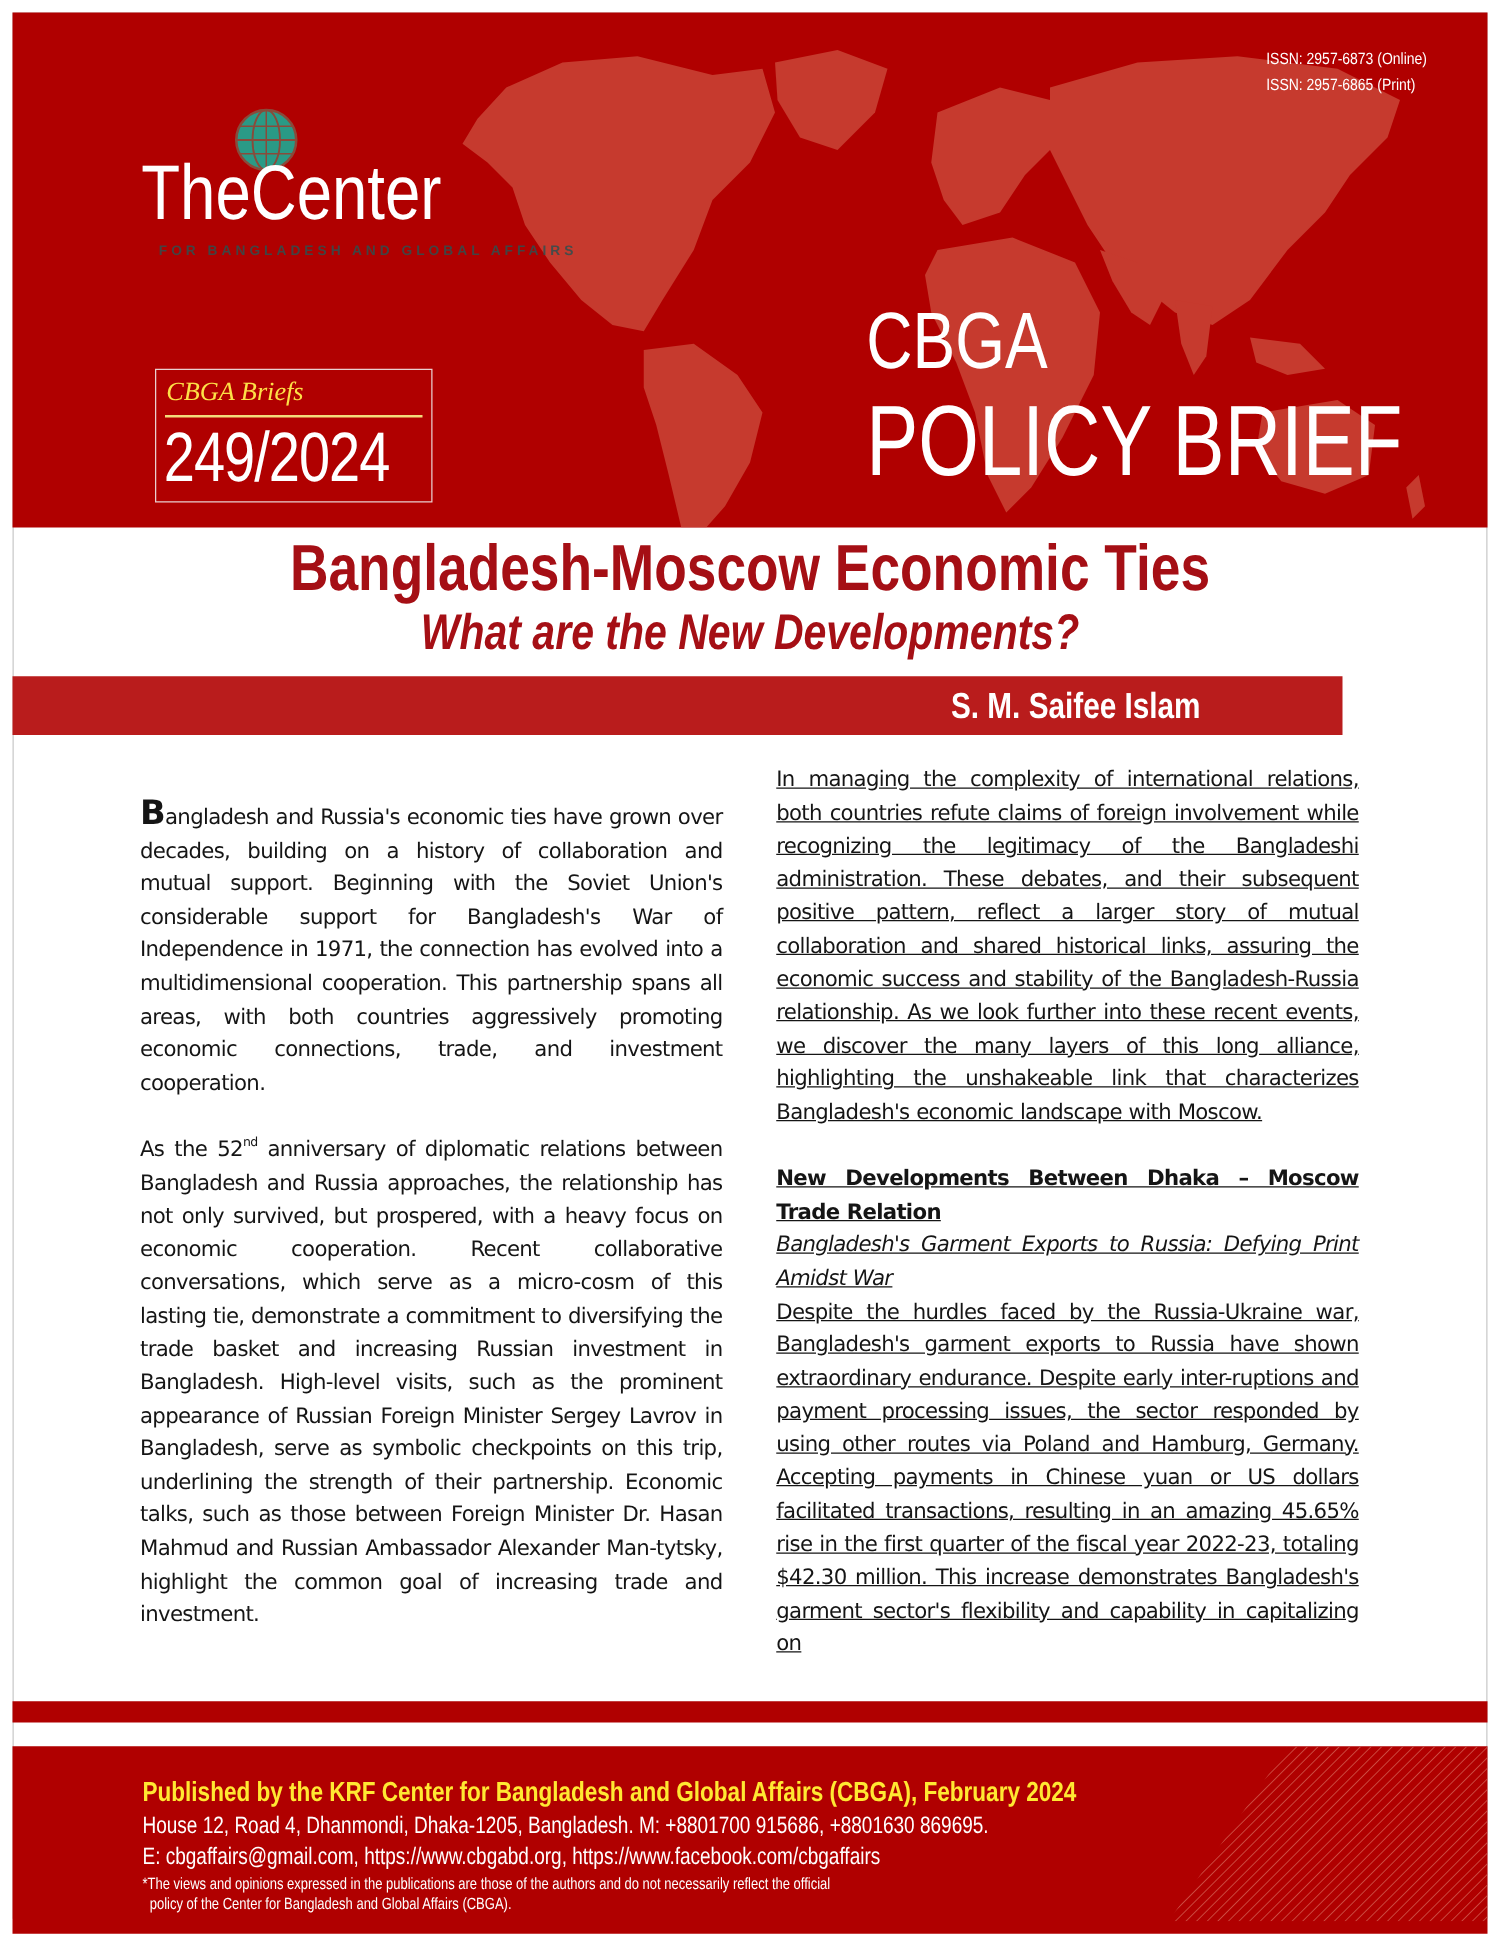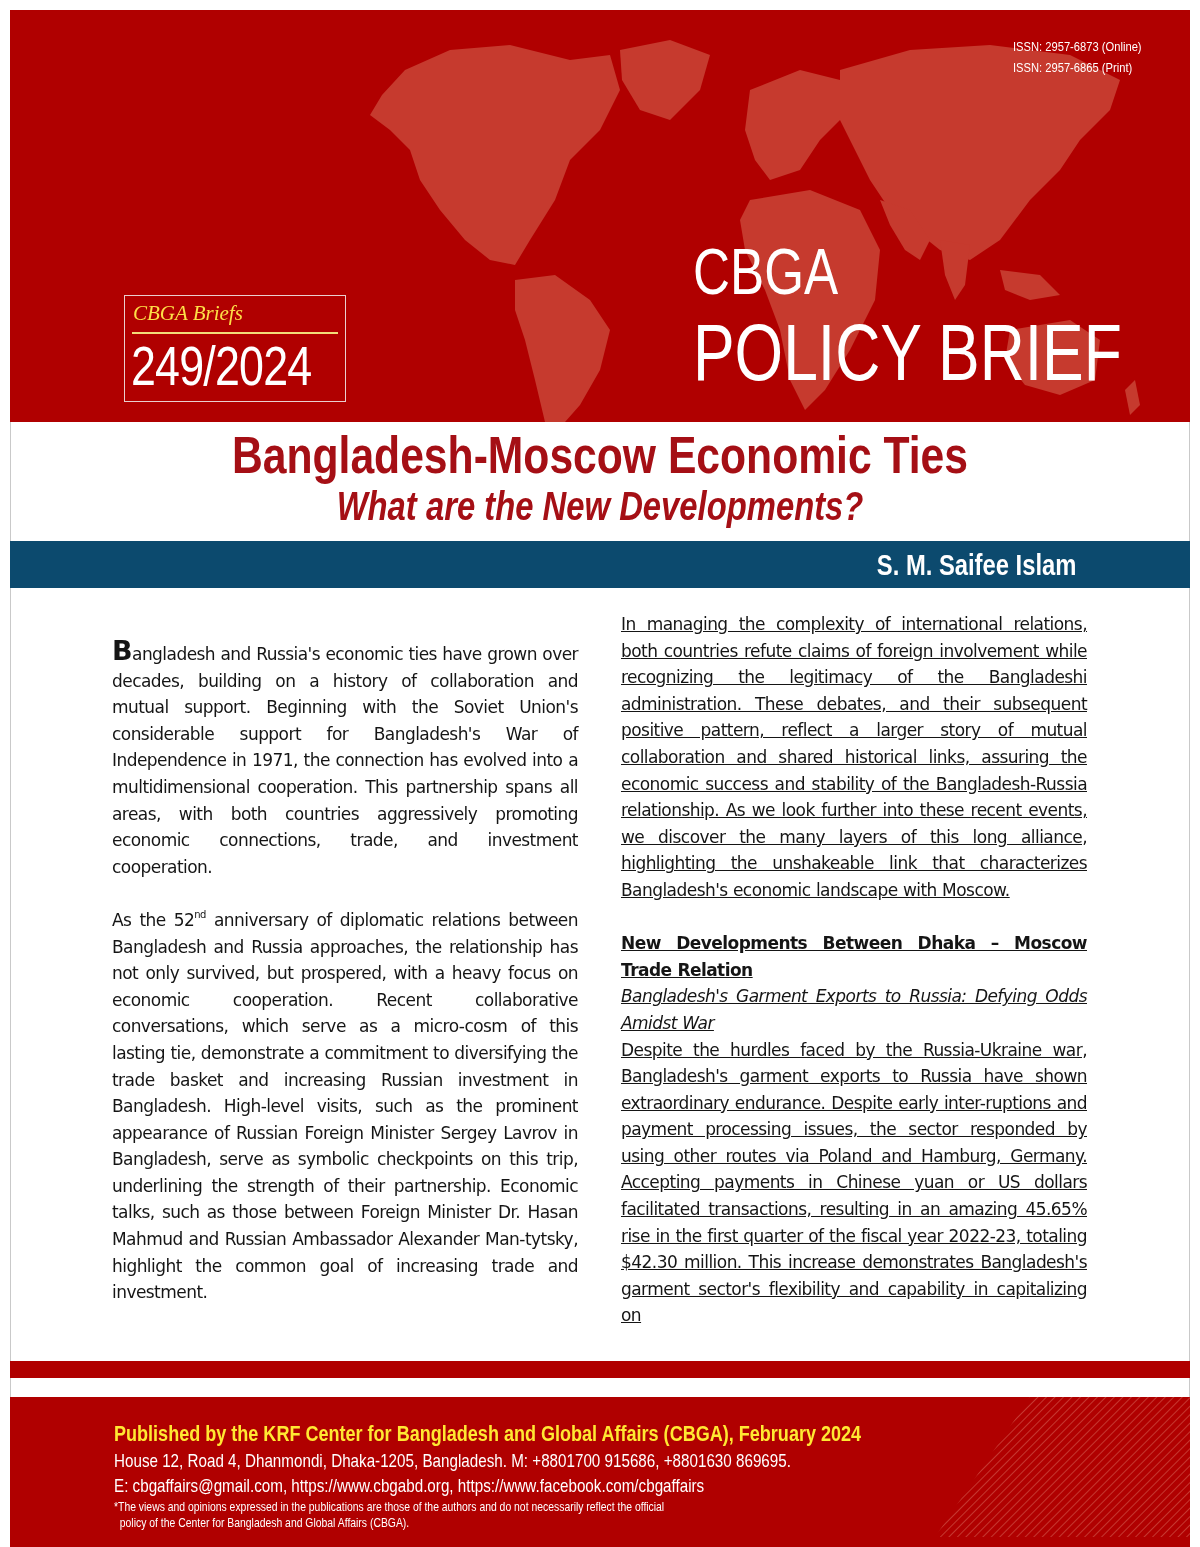--- a/index.html
+++ b/index.html
@@ -69,21 +69,21 @@
   .main-title {
     display: block; color: #a50f15; font-family: "Liberation Sans", sans-serif; font-weight: bold;
     font-size: 52px; line-height: 60px; transform: scaleX(0.82); transform-origin: center top; white-space: nowrap;
   }
   .sub-title {
     display: block; color: #a50f15; font-family: "Liberation Sans", sans-serif; font-weight: bold; font-style: italic;
     font-size: 40px; line-height: 46px; transform: scaleX(0.82); transform-origin: center top; white-space: nowrap;
     margin-top: -2px;
   }
 
-  .author-band { position: absolute; left: 10px; top: 541px; width: 1180px; height: 47px; background: #0c4a6e; }
+  .author-band { position: absolute; left: 10px; top: 541px; width: 1064px; height: 47px; background: #b91c1c; }
   .author {
     position: absolute; right: 114px; top: 8px; color: #ffffff;
     font-family: "Liberation Sans", sans-serif; font-weight: bold; font-size: 29px; line-height: 32px;
     transform: scaleX(0.82); transform-origin: right top; white-space: nowrap;
   }
 
   
   .col {
     position: absolute; top: 609px; width: 466px;
     font-family: "DejaVu Sans", sans-serif; font-size: 17px; line-height: 26.6px; color: #151515;
@@ -151,20 +151,32 @@
     <path d="M1000 320 L1060 310 L1090 330 L1085 370 L1050 385 L1015 375 L995 350 Z"></path>
 
     <path d="M1115 380 L1125 370 L1130 395 L1120 405 Z"></path>
   </svg>
 
   <div class="issn">
     <div>ISSN: 2957-6873 (Online)</div>
     <div>ISSN: 2957-6865 (Print)</div>
   </div>
 
+  <div class="logo">
+    <svg class="globe" viewBox="0 0 52 52">
+      <circle cx="26" cy="26" r="24" fill="#2a9a86" stroke="#8a4a3a" stroke-width="2"></circle>
+      <ellipse cx="26" cy="26" rx="11" ry="24" fill="none" stroke="#8a4a3a" stroke-width="1.5"></ellipse>
+      <line x1="2" y1="26" x2="50" y2="26" stroke="#8a4a3a" stroke-width="1.5"></line>
+      <line x1="5" y1="15" x2="47" y2="15" stroke="#8a4a3a" stroke-width="1.2"></line>
+      <line x1="5" y1="37" x2="47" y2="37" stroke="#8a4a3a" stroke-width="1.2"></line>
+      <line x1="26" y1="2" x2="26" y2="50" stroke="#8a4a3a" stroke-width="1.2"></line>
+    </svg>
+    <div class="logo-text">TheCenter</div>
+    <div class="logo-tagline">FOR BANGLADESH AND GLOBAL AFFAIRS</div>
+  </div>
 
   <div class="brief-box">
     <div class="brief-label">CBGA Briefs</div>
     <div class="brief-rule"></div>
     <div class="brief-number">249/2024</div>
   </div>
 
   <div class="cbga-title">CBGA</div>
   <div class="cbga-subtitle">POLICY BRIEF</div>
 </div>
@@ -179,21 +191,21 @@
 </div>
 
 <div class="col col-left">
   <p><span class="dropcap">B</span><span>angladesh and Russia's economic ties have grown over decades, building on a history of collaboration and mutual support. Beginning with the Soviet Union's considerable support for Bangladesh's War of Independence in 1971, the connection has evolved into a multidimensional cooperation. This partnership spans all areas, with both countries aggressively promoting economic connections, trade, and investment cooperation.</span></p>
   <p class="para-gap"><span>As the 52</span><sup>nd</sup><span> anniversary of diplomatic relations between Bangladesh and Russia approaches, the relationship has not only survived, but prospered, with a heavy focus on economic cooperation. Recent collaborative conversations, which serve as a micro-cosm of this lasting tie, demonstrate a commitment to diversifying the trade basket and increasing Russian investment in Bangladesh. High-level visits, such as the prominent appearance of Russian Foreign Minister Sergey Lavrov in Bangladesh, serve as symbolic checkpoints on this trip, underlining the strength of their partnership. Economic talks, such as those between Foreign Minister Dr. Hasan Mahmud and Russian Ambassador Alexander Man-tytsky, highlight the common goal of increasing trade and investment.</span></p>
 </div>
 
 <div class="col col-right">
   <p>In managing the complexity of international relations, both countries refute claims of foreign involvement while recognizing the legitimacy of the Bangladeshi administration. These debates, and their subsequent positive pattern, reflect a larger story of mutual collaboration and shared historical links, assuring the economic success and stability of the Bangladesh-Russia relationship. As we look further into these recent events, we discover the many layers of this long alliance, highlighting the unshakeable link that characterizes Bangladesh's economic landscape with Moscow.</p>
   <p class="para-gap section-heading">New Developments Between Dhaka – Moscow Trade Relation</p>
-  <p class="section-subheading">Bangladesh's Garment Exports to Russia: Defying Odds Amidst War</p>
+  <p class="section-subheading">Bangladesh's Garment Exports to Russia: Defying Print Amidst War</p>
   <p>Despite the hurdles faced by the Russia-Ukraine war, Bangladesh's garment exports to Russia have shown extraordinary endurance. Despite early inter-ruptions and payment processing issues, the sector responded by using other routes via Poland and Hamburg, Germany. Accepting payments in Chinese yuan or US dollars facilitated transactions, resulting in an amazing 45.65% rise in the first quarter of the fiscal year 2022-23, totaling $42.30 million. This increase demonstrates Bangladesh's garment sector's flexibility and capability in capitalizing on</p>
 </div>
 
 <div class="footer-top-band"></div>
 <div class="footer">
   <svg class="footer-hatch" viewBox="0 0 280 140" preserveAspectRatio="none">
     <defs>
       <pattern id="hatch" width="6" height="6" patternUnits="userSpaceOnUse" patternTransform="rotate(45)">
         <line x1="0" y1="0" x2="0" y2="6" stroke="#d0564a" stroke-width="1.3"></line>
       </pattern>

